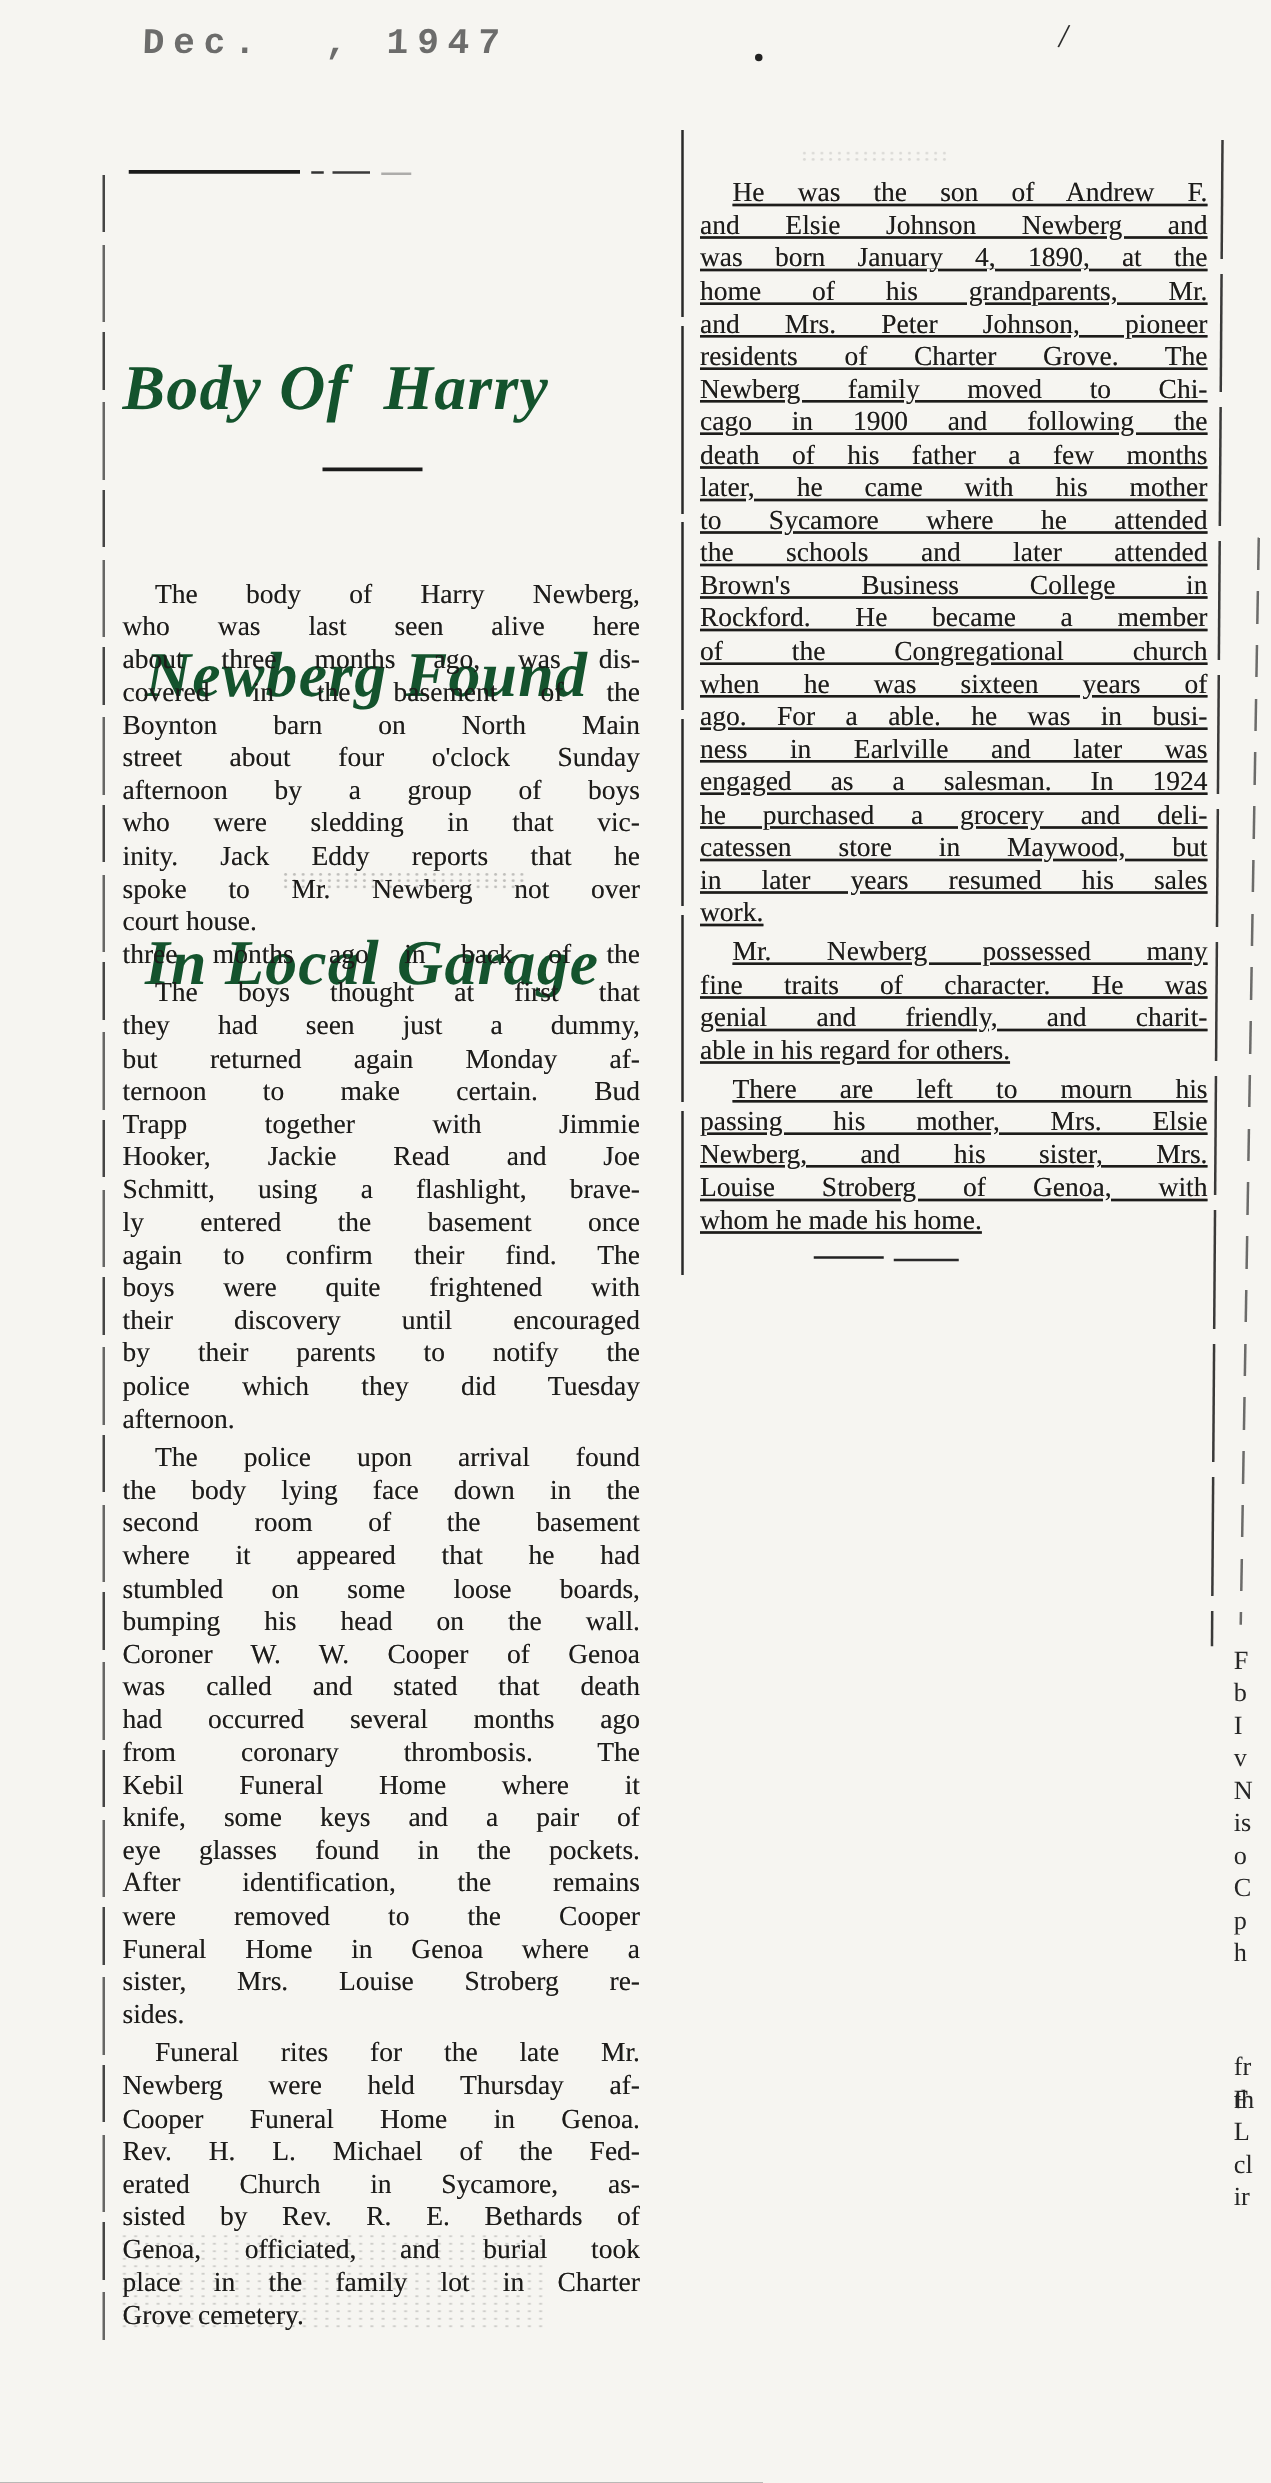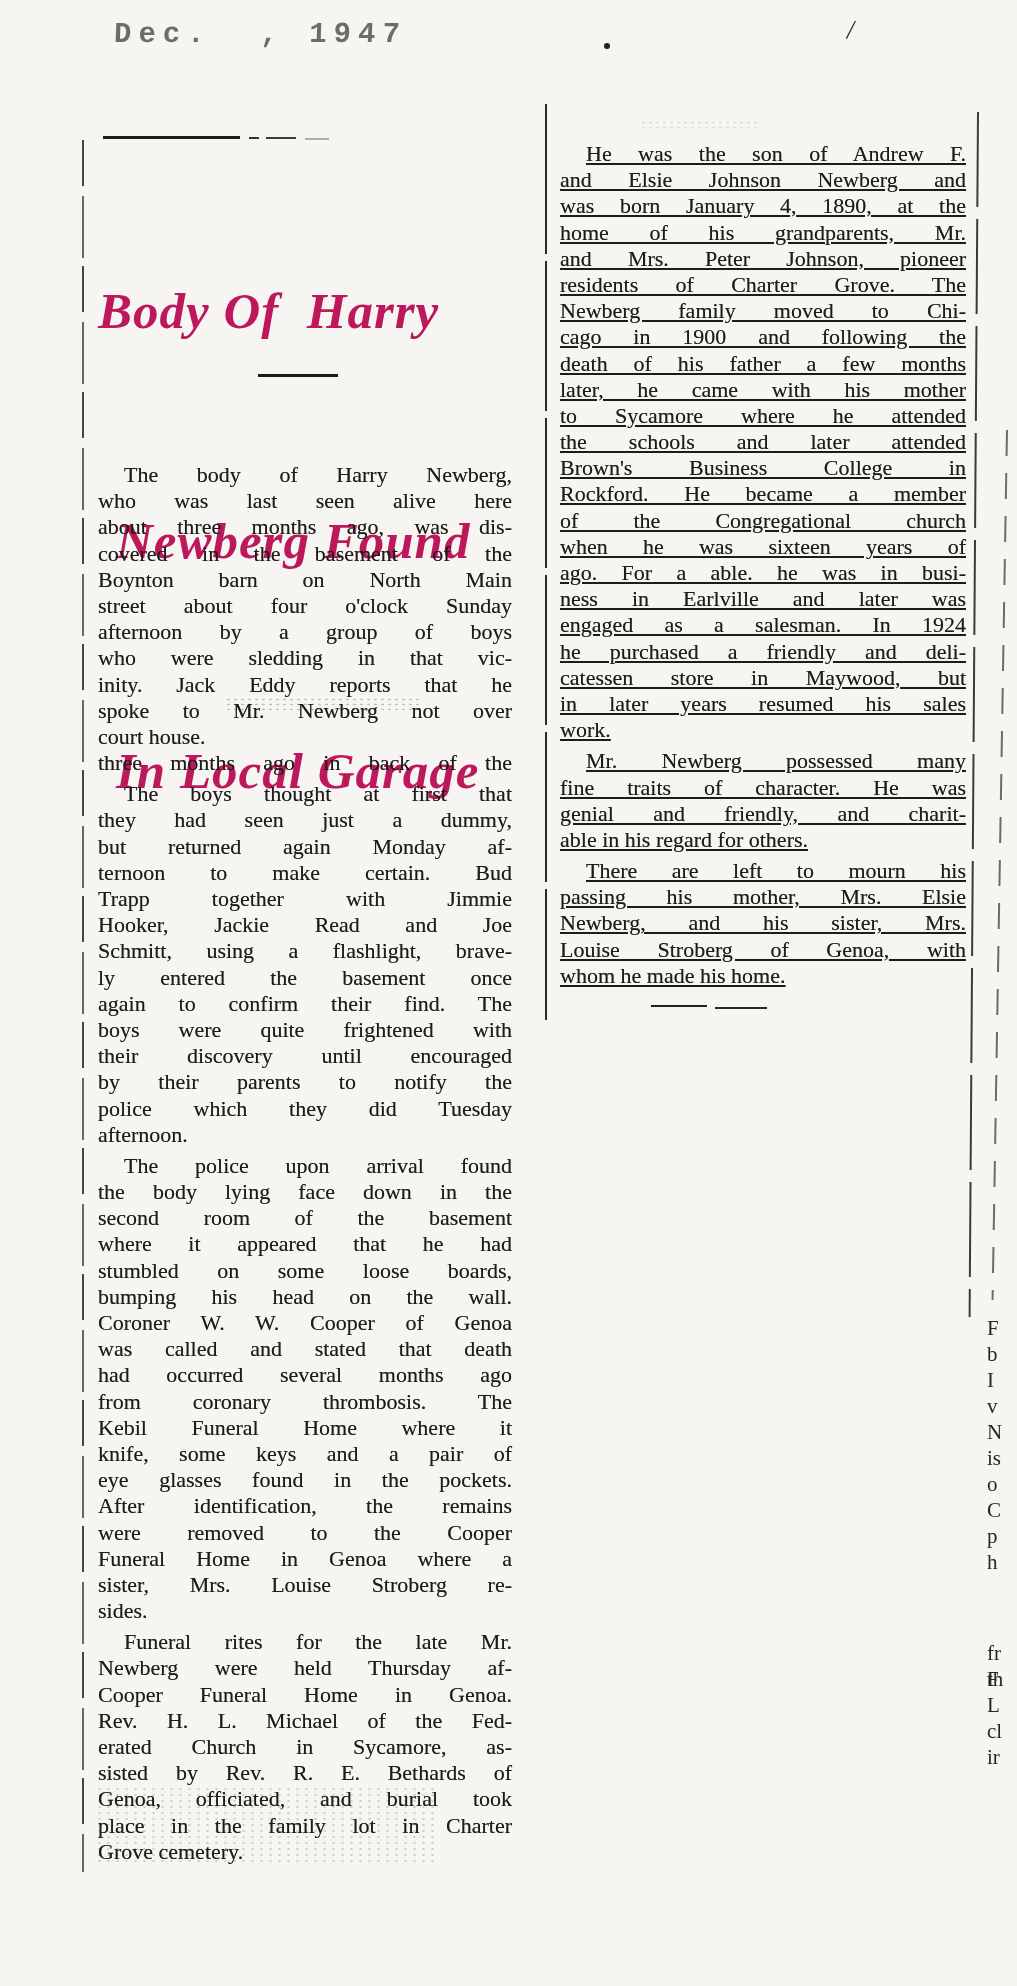--- a/index.html
+++ b/index.html
@@ -33,21 +33,21 @@
   #mid-rule{left:545px;top:104px;height:916px;
     background:repeating-linear-gradient(180deg, rgba(20,20,20,.9) 0 150px, transparent 150px 157px);}
   #right-rule{left:977px;top:112px;height:1205px;transform:rotate(.4deg);
     background:repeating-linear-gradient(180deg, rgba(25,25,25,.85) 0 95px, transparent 95px 107px);}
   #far-rule{left:1006px;top:430px;height:870px;transform:rotate(.95deg);opacity:.8;
     background:repeating-linear-gradient(180deg, rgba(30,30,30,.8) 0 26px, transparent 26px 43px);}
   
   #headline{
     position:absolute;left:98px;top:146px;width:420px;
     font-style:italic;font-weight:600;font-size:51px;line-height:66px;
-    color:#be185d;letter-spacing:1px;white-space:pre;
+    color:#14532d;letter-spacing:1px;white-space:pre;
   }
   #headline .hl2{padding-left:18px;margin-top:32px;}
   
   .col{position:absolute;font-size:22px;}
   #left-col{left:98px;top:416px;width:414px;margin-top:46px;}
   #right-col{left:560px;top:141px;width:406px;text-decoration:underline;}
   .para{margin:0 0 5px 0;}
   .ln{
     height:26.2px;line-height:26.2px;
     text-align:justify;text-align-last:justify;text-justify:inter-word;
@@ -180,21 +180,21 @@
         <div class="ln">later, he came with his mother</div>
         <div class="ln">to Sycamore where he attended</div>
         <div class="ln">the schools and later attended</div>
         <div class="ln">Brown's Business College in</div>
         <div class="ln">Rockford. He became a member</div>
         <div class="ln">of the Congregational church</div>
         <div class="ln">when he was sixteen years of</div>
         <div class="ln">ago. For a able. he was in busi-</div>
         <div class="ln">ness in Earlville and later was</div>
         <div class="ln">engaged as a salesman. In 1924</div>
-        <div class="ln">he purchased a friendly and deli-</div>
+        <div class="ln">he purchased a grocery and deli-</div>
         <div class="ln">catessen store in Maywood, but</div>
         <div class="ln">in later years resumed his sales</div>
         <div class="ln last">work.</div>
       </div>
       <div class="para">
         <div class="ln first">Mr. Newberg possessed many</div>
         <div class="ln">fine traits of character. He was</div>
         <div class="ln">genial and friendly, and charit-</div>
         <div class="ln last">able in his regard for others.</div>
       </div>

